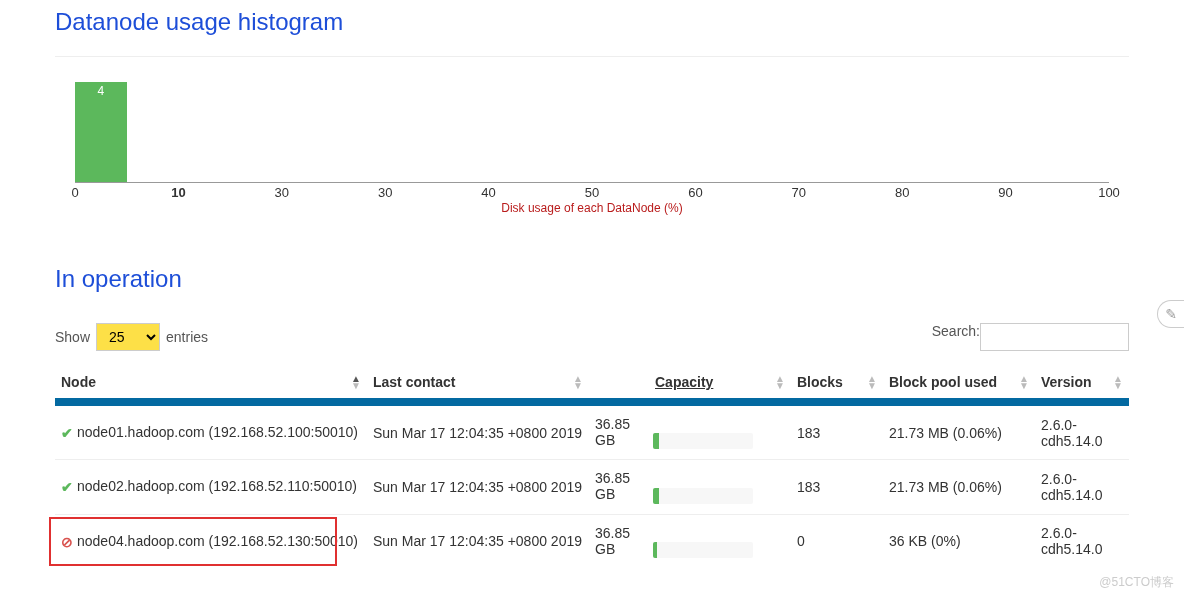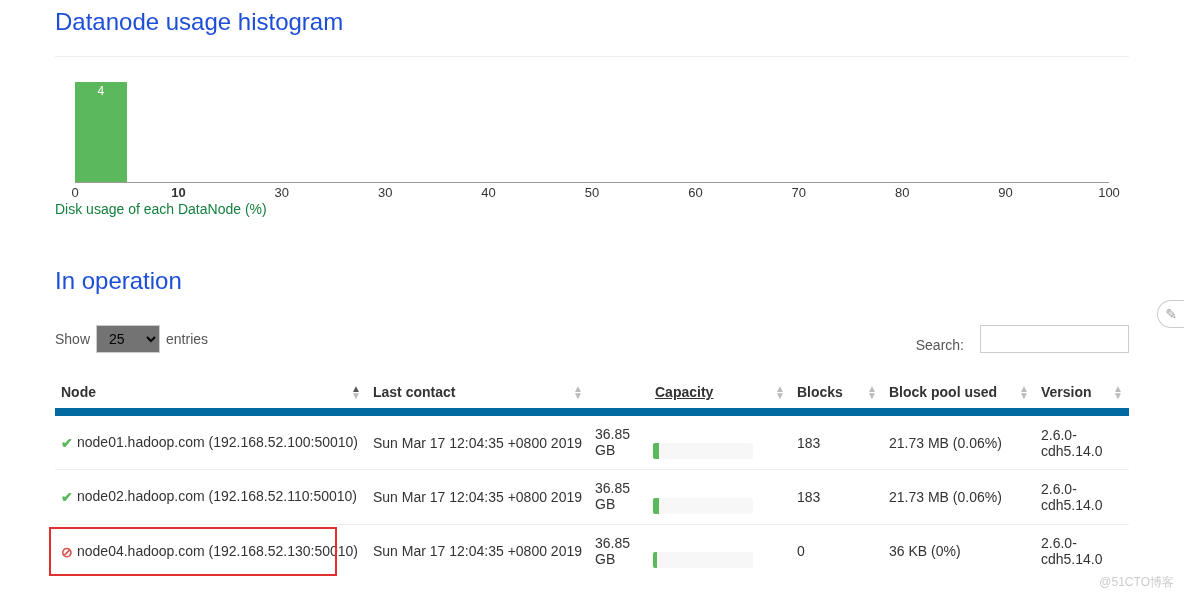--- a/index.html
+++ b/index.html
@@ -52,50 +52,51 @@
     margin-right: 20px;
   }
   .tick {
     position: absolute;
     top: 2px;
     transform: translateX(-50%);
     font-size: 13px;
     color: #333;
   }
   .chart-xlabel {
-    font-size: 14px;
-    color: #15803d;
+    text-align: center;
+    font-size: 12px;
+    color: #b91c1c;
     margin-top: -2px;
   }
   
   .controls {
     display: flex;
     align-items: center;
     justify-content: space-between;
-    margin-bottom: 23px;
+    margin-bottom: 15px;
     font-size: 14px;
     color: #555;
   }
   .controls-left {
     display: flex;
     align-items: center;
     gap: 6px;
   }
   select.entries {
     border: 1px solid #ccc;
-    background: #737373;
+    background: #fde047;
     padding: 4px 18px 4px 8px;
     font-size: 14px;
     appearance: auto;
     height: 28px;
   }
   .controls-right {
     display: flex;
-    align-items: flex-end;
-    gap: 16px;
+    align-items: flex-start;
+    gap: 0;
   }
   input.search-input {
     border: 1px solid #ccc;
     padding: 4px 6px;
     font-size: 14px;
     width: 135px;
     height: 18px;
   }
   
   table.dt {

